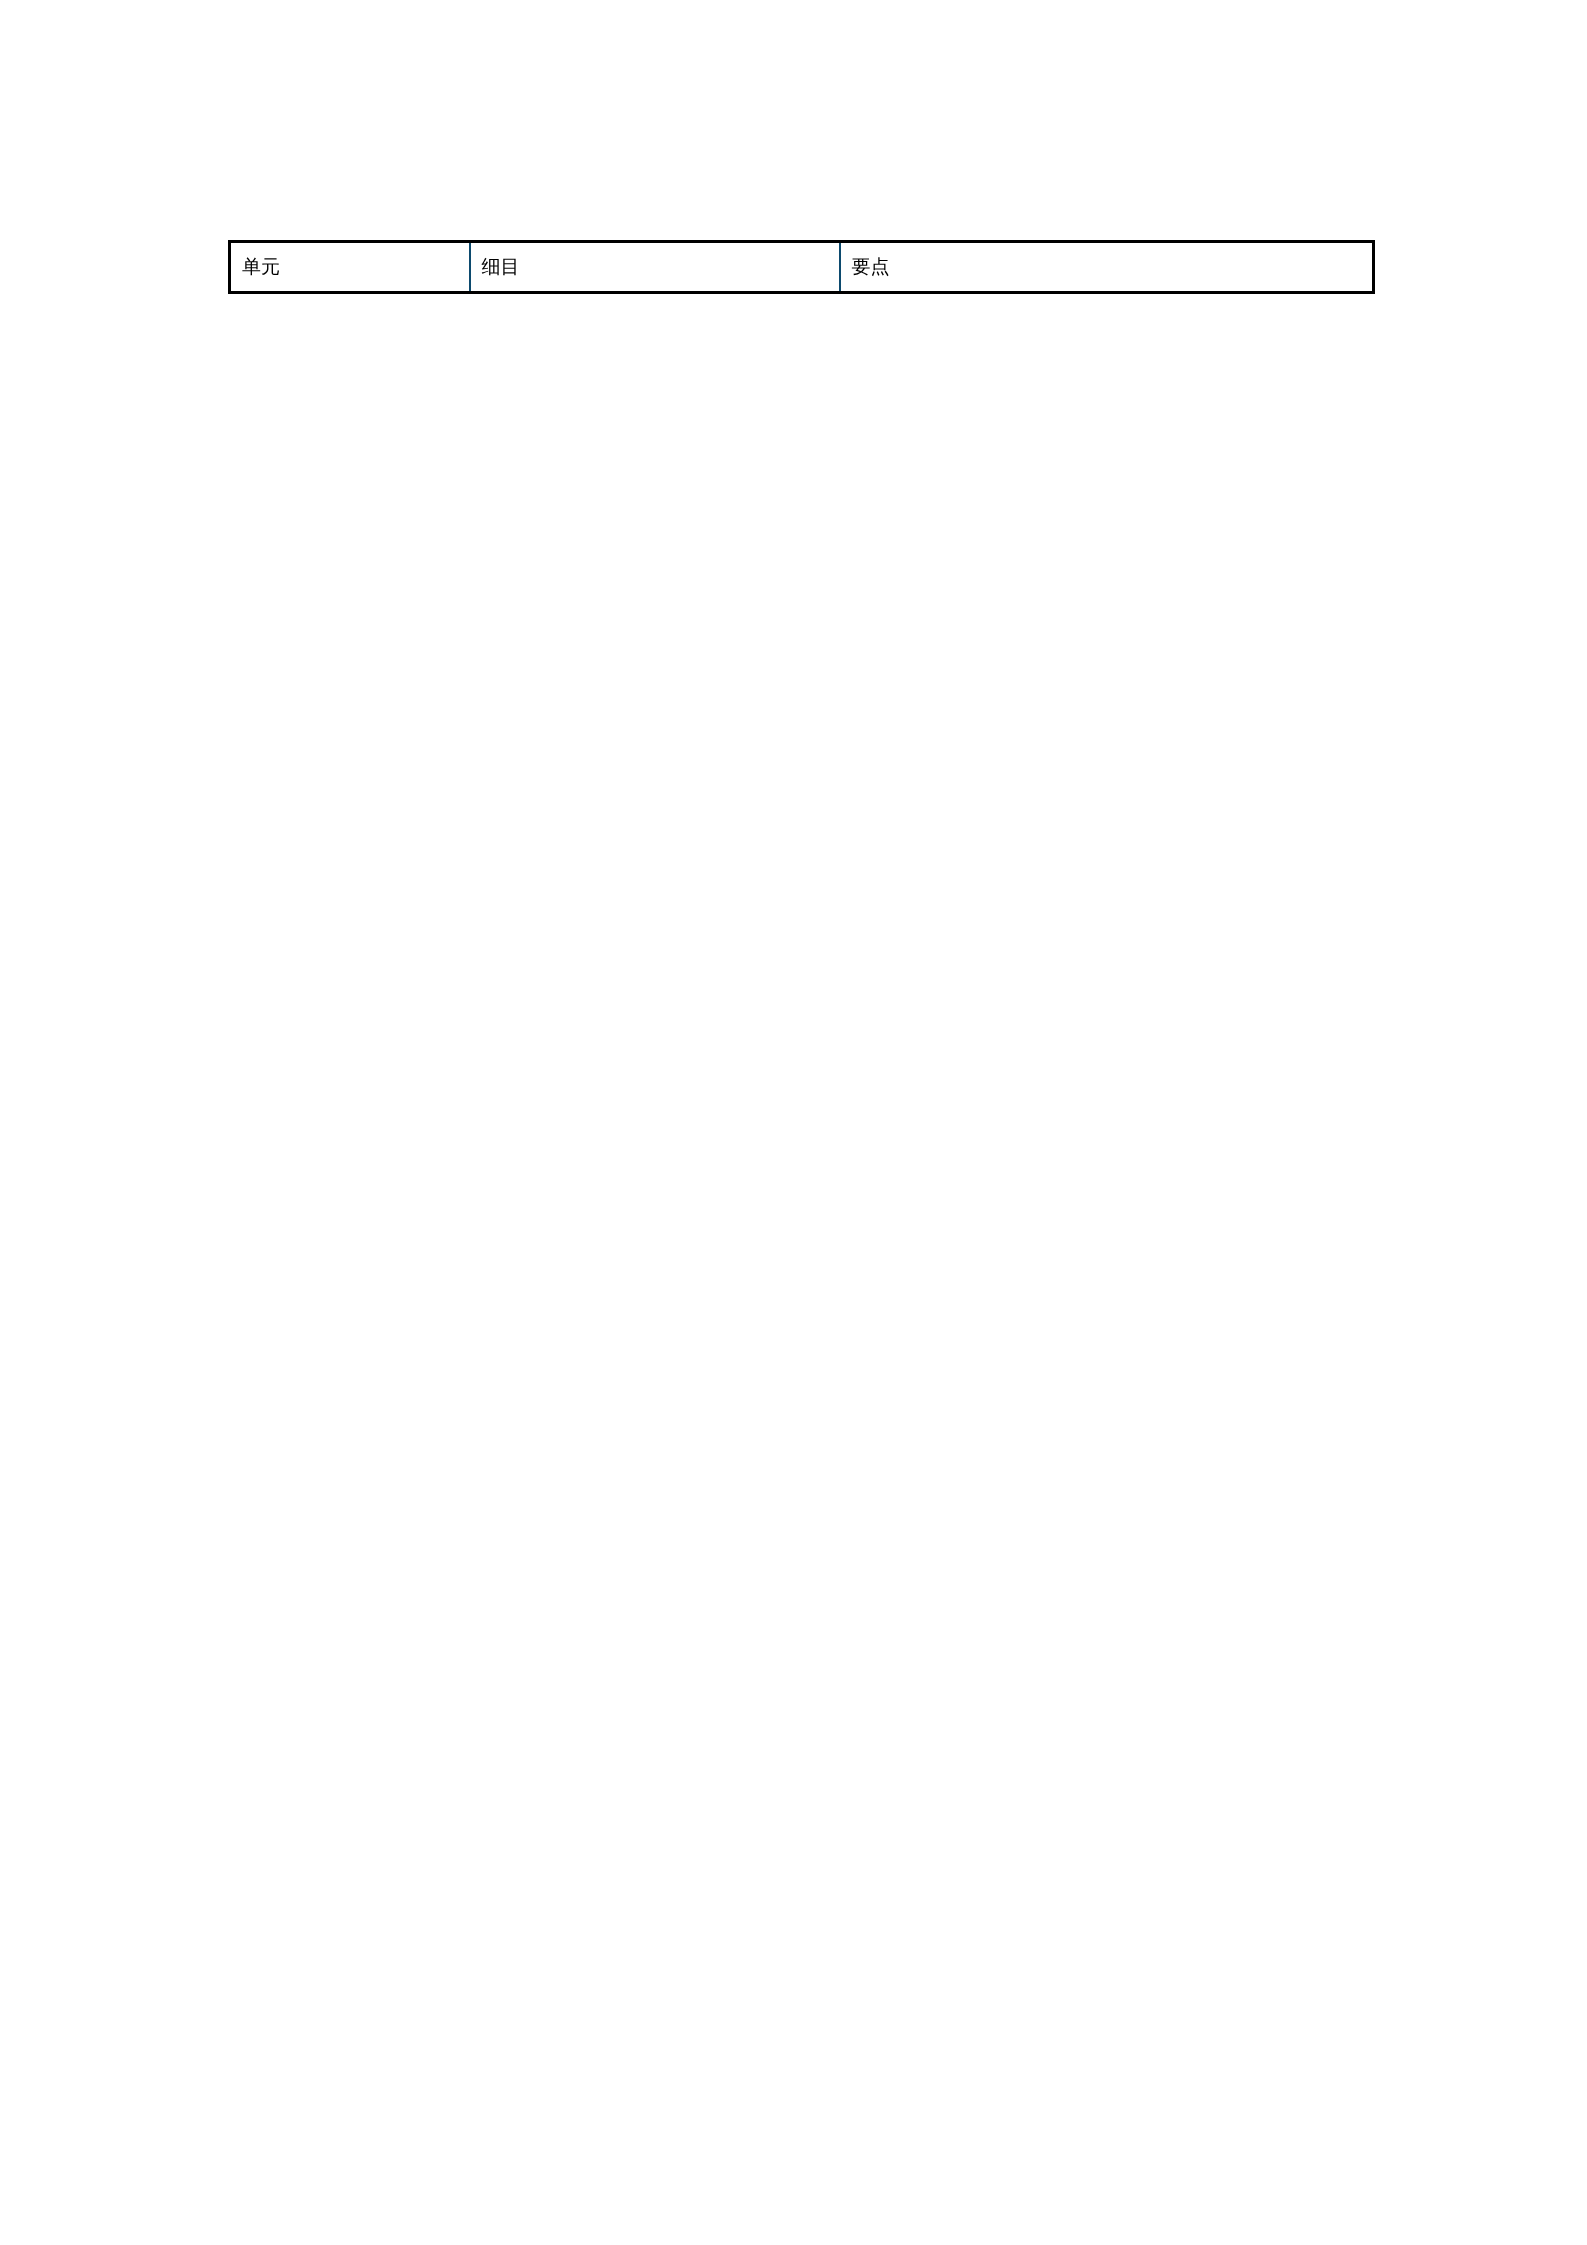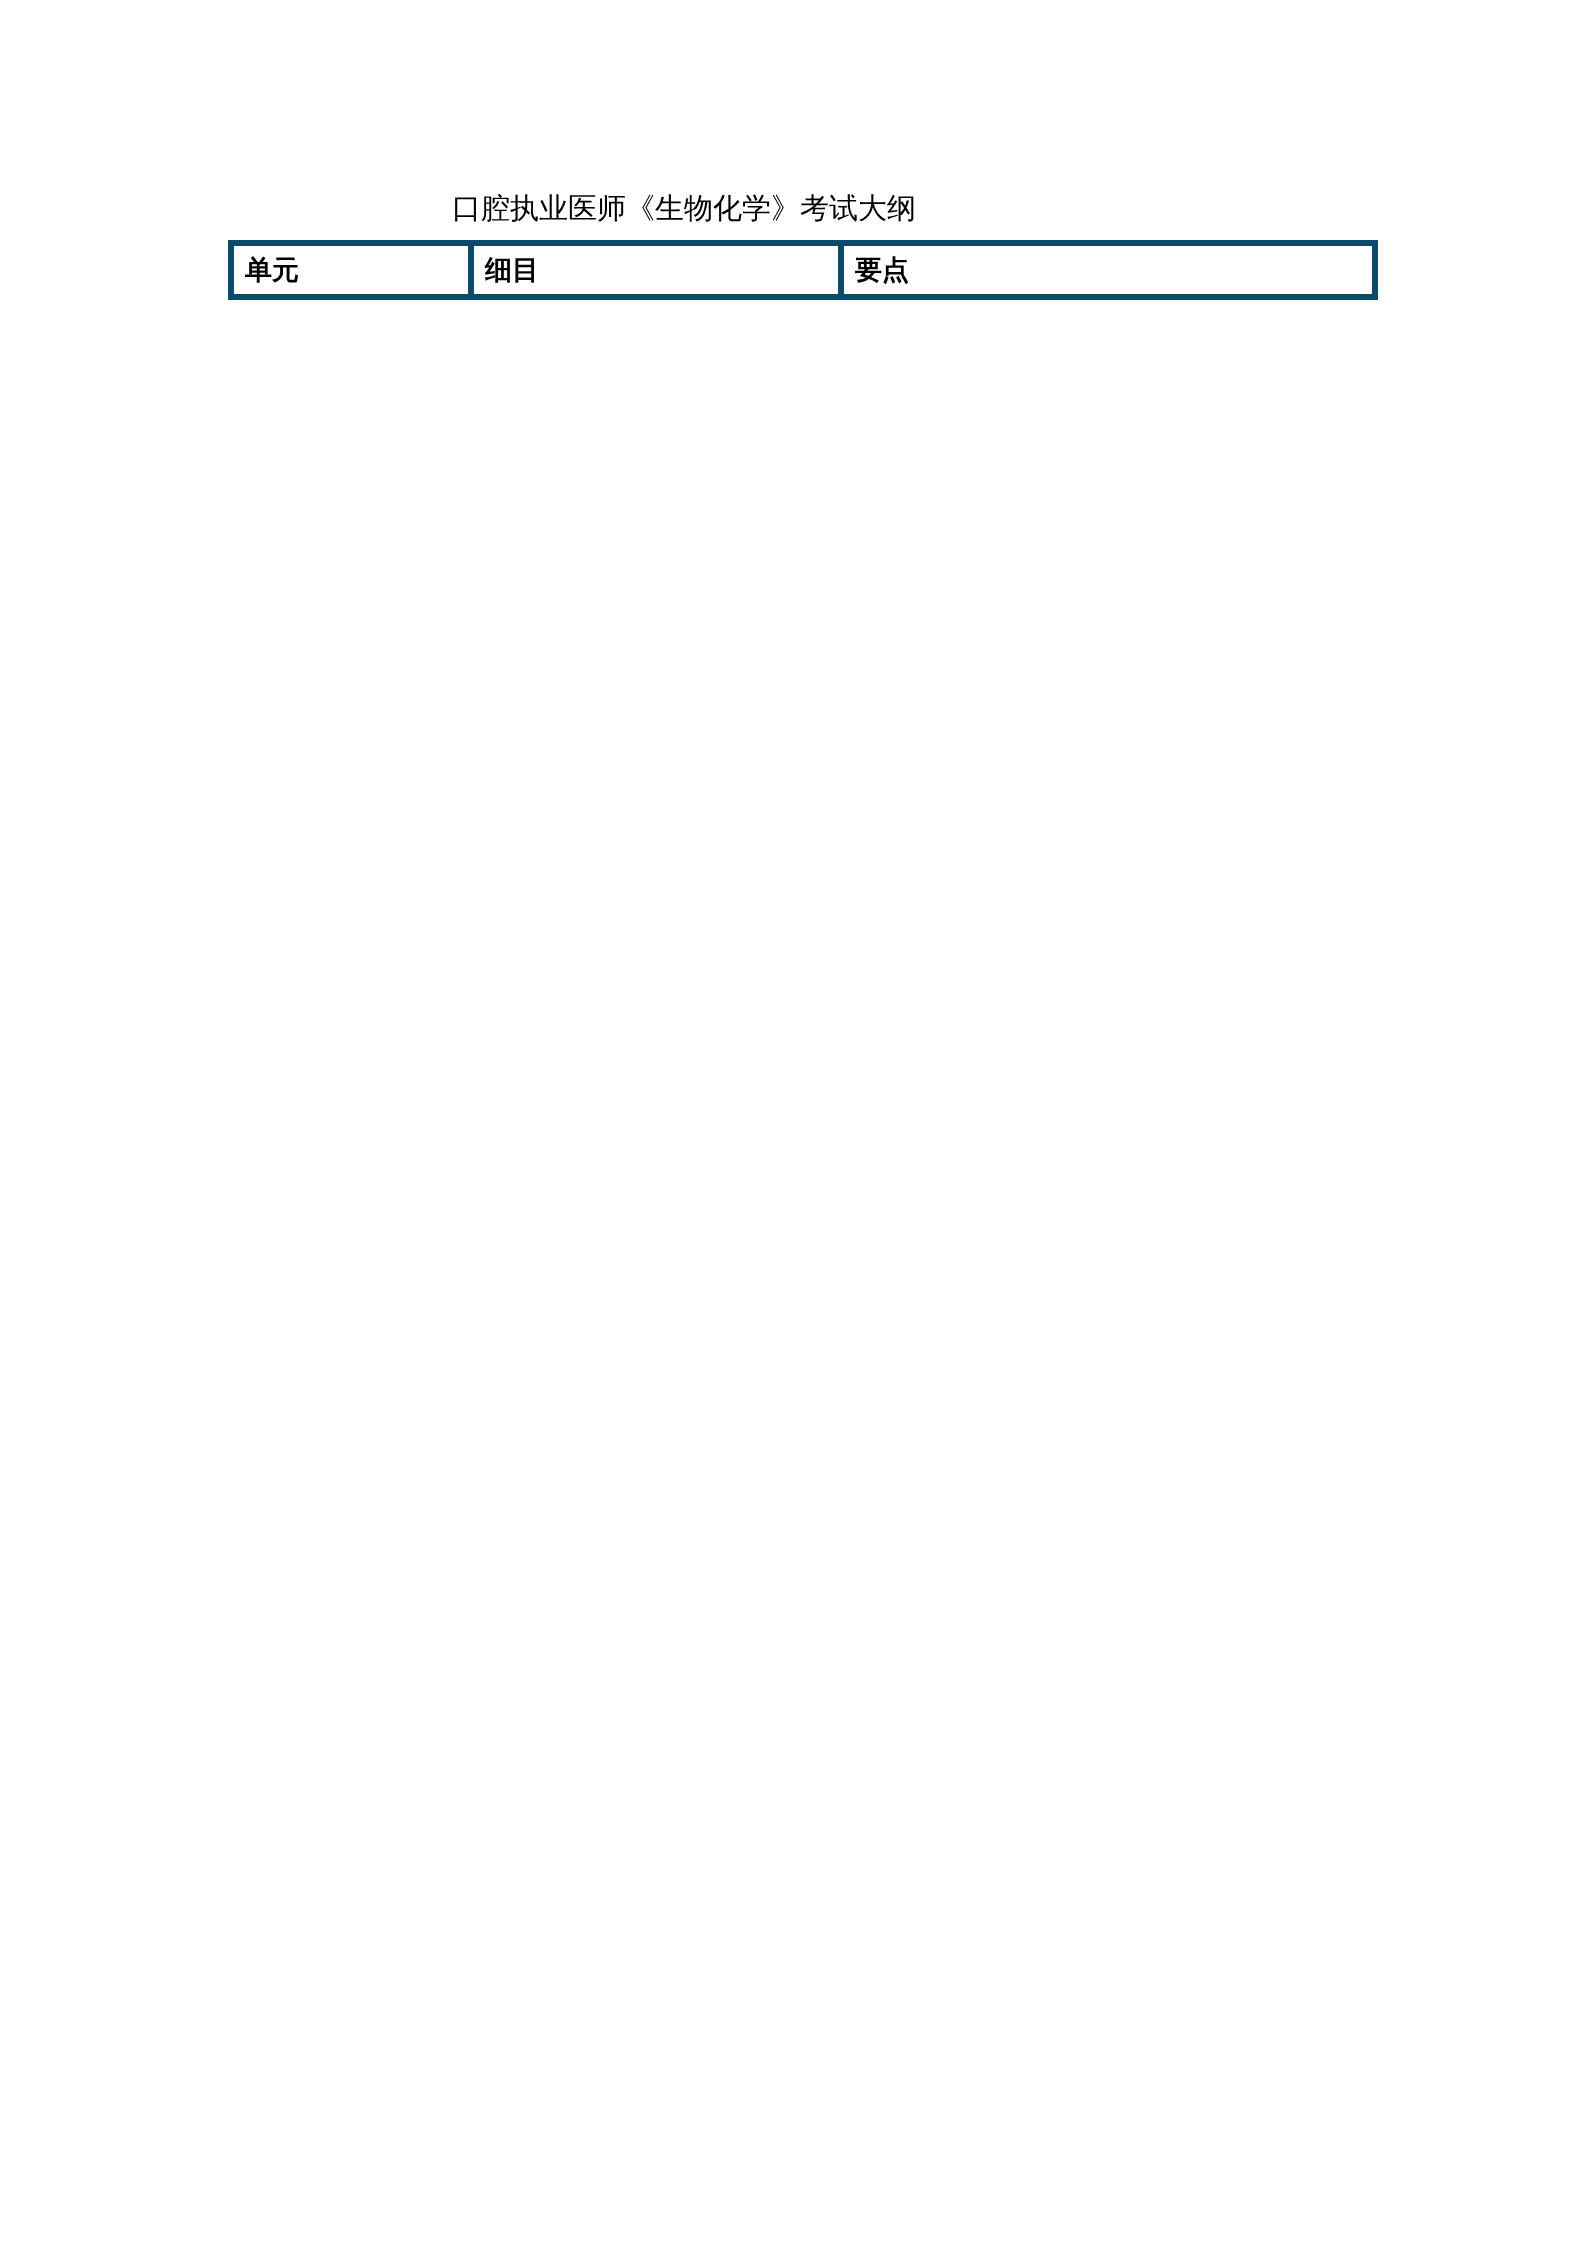--- a/index.html
+++ b/index.html
@@ -25,38 +25,37 @@
   table.syllabus {
     position: absolute;
     left: 228px;
     top: 240px;
     width: 1144px;
     border-collapse: collapse;
     table-layout: fixed;
     border: 3px solid #000;
   }
   .syllabus th, .syllabus td {
-    border: 6px solid #0c4a6e;
-    font-size: 27px;
-    font-weight: bold;
+    border: 2px solid #0c4a6e;
+    font-size: 19px;
+    font-weight: normal;
     text-align: left;
     vertical-align: middle;
     overflow: hidden;
   }
   .syllabus th {
     height: 48px;
     padding: 0 6px 0 11px;
   }
 </style>
 </head>
 <body>
 
 <div class="page">
 
-  <div class="doc-title">口腔执业医师《生物化学》考试大纲</div>
 
   <table class="syllabus">
     <colgroup>
       <col style="width:240px">
       <col style="width:370px">
       <col style="width:534px">
     </colgroup>
     <thead>
       <tr>
         <th>单元</th>

